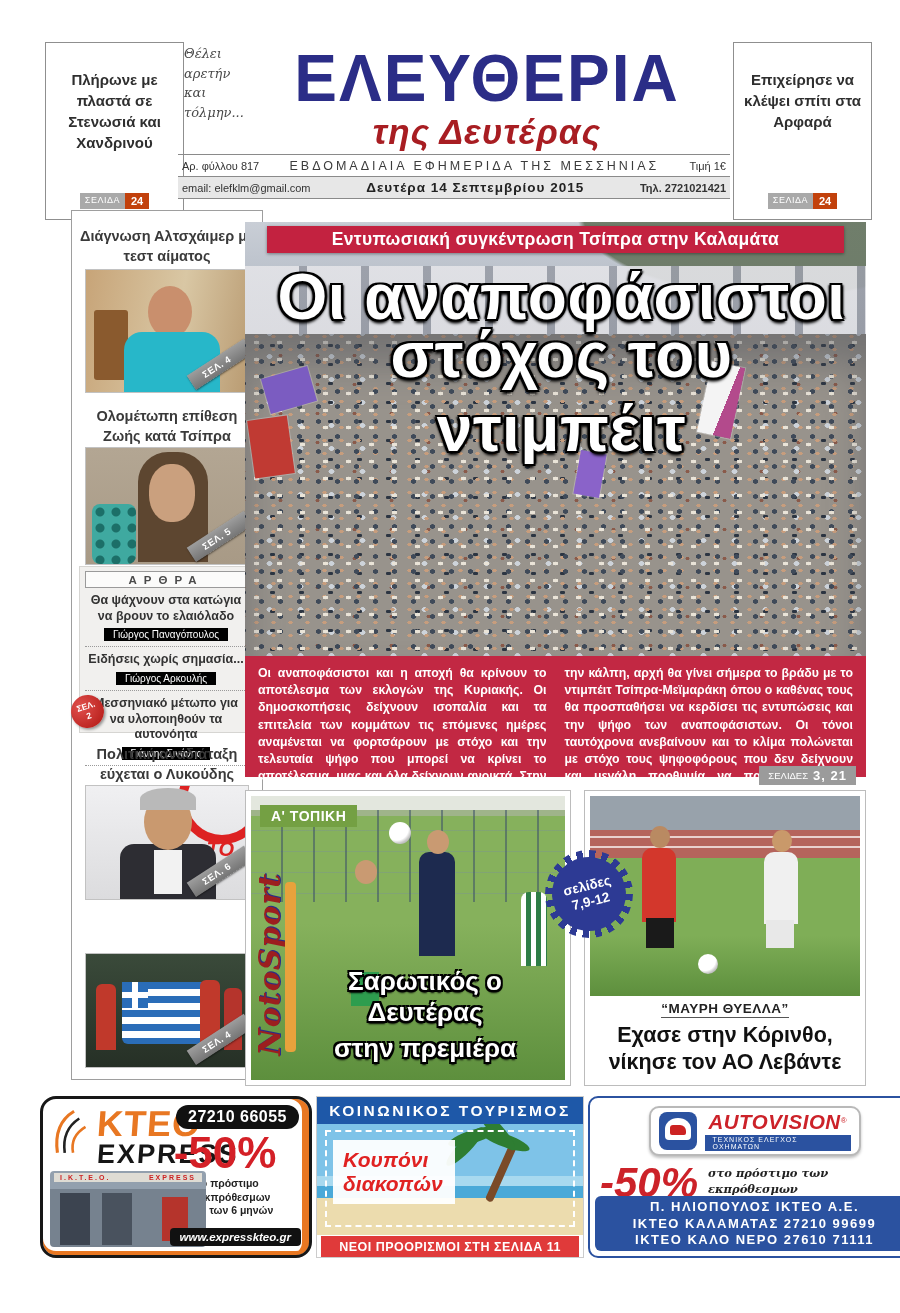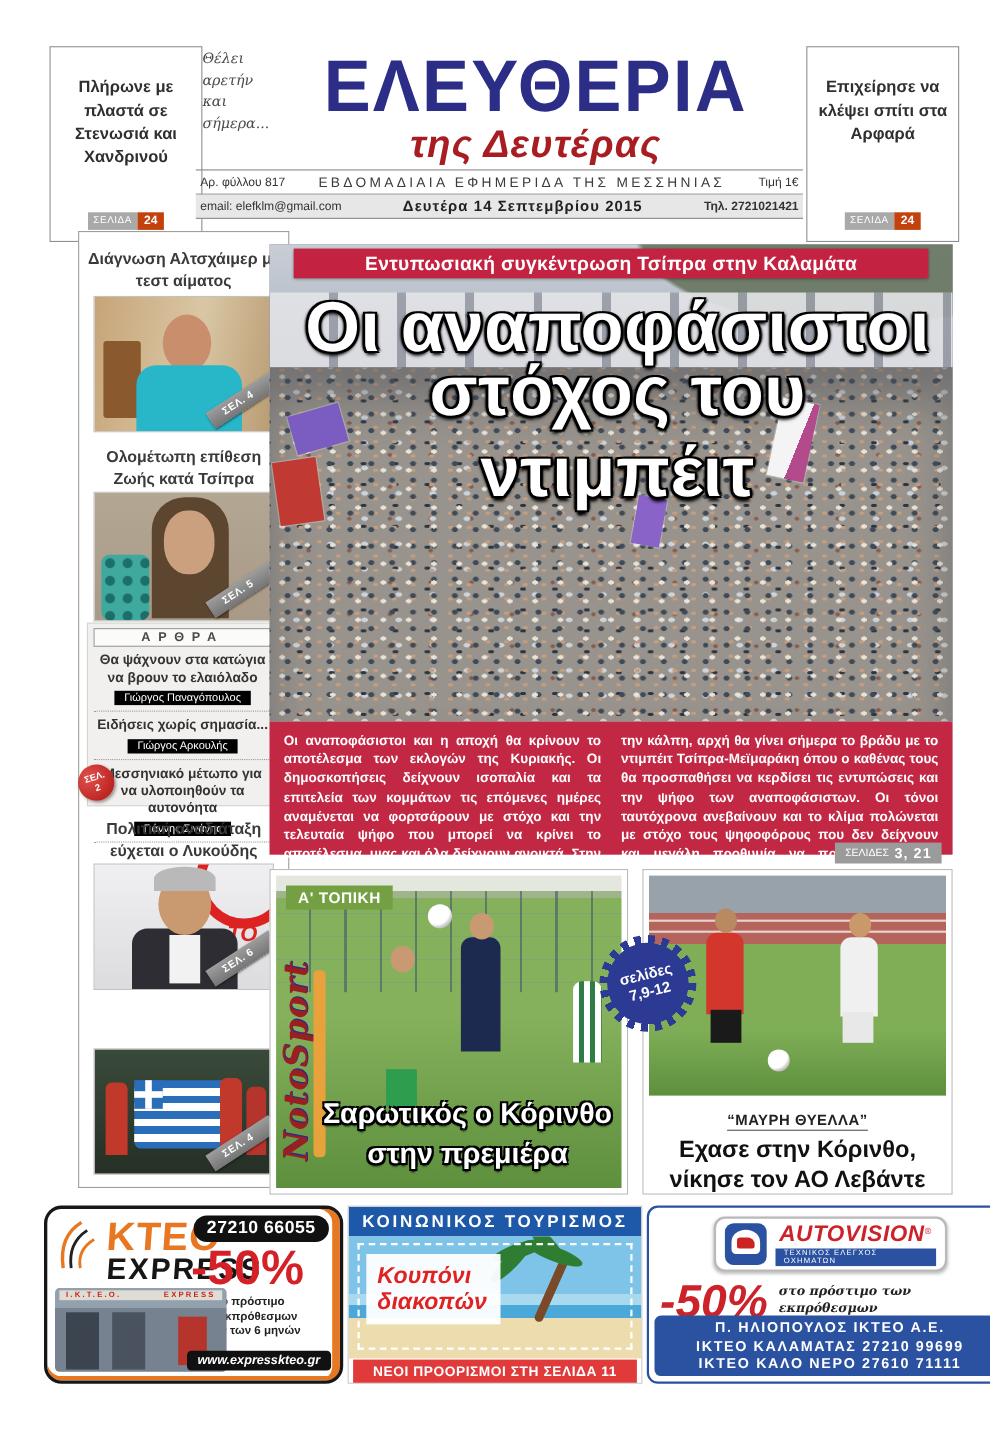--- a/index.html
+++ b/index.html
@@ -112,21 +112,21 @@
      font-family:"DejaVu Serif",serif;font-weight:bold;font-style:italic;font-size:30px;color:#9c1f1f;
      letter-spacing:1px;text-shadow:1px 1px 0 #2b2d87;}
   .notobar{position:absolute;left:34px;bottom:28px;width:11px;height:170px;background:#e8a23c;border-radius:4px;}
   .sp-h{position:absolute;left:40px;right:6px;text-align:center;font-weight:800;color:#fff;
      font-size:26px;text-shadow:-2px -2px 0 #000,2px -2px 0 #000,-2px 2px 0 #000,2px 2px 0 #000,0 3px 2px #000;}
   .ball{position:absolute;border-radius:50%;background:radial-gradient(circle at 35% 30%,#fff 0 55%,#c9c9c9 70%,#8a8a8a 100%);}
   .player{position:absolute;}
   .spr-photo{position:relative;width:100%;height:200px;overflow:hidden;
      background:linear-gradient(#98a2ab 0 34px,#b5645c 34px 62px,#7fae57 62px 70%,#5d8f3d 100%);}
   .lane{position:absolute;top:40px;left:0;right:0;height:1.5px;background:rgba(255,255,255,.7);}
-  .spr-cap{text-align:center;padding-top:14px;}
+  .spr-cap{text-align:center;padding-top:3px;}
   .spr-k{display:inline-block;font-weight:bold;font-size:13.5px;color:#222;border-bottom:1.5px solid #555;
      letter-spacing:.5px;padding-bottom:1px;}
   .spr-h{font-weight:800;font-size:21.5px;color:#111;line-height:1.25;margin-top:4px;}
   .star{left:545px;top:850px;width:88px;height:88px;border-radius:50%;z-index:5;
      background:repeating-conic-gradient(#2d3a94 0deg 9deg,rgba(0,0,0,0) 9deg 18deg);}
   .star-in{position:absolute;inset:7px;background:#2d3a94;border-radius:50%;color:#fff;
      display:flex;flex-direction:column;align-items:center;justify-content:center;
      transform:rotate(-14deg);font-weight:bold;font-size:13.5px;line-height:1.2;}
 
   
@@ -201,21 +201,21 @@
     <div class="t-text">Επιχείρησε να κλέψει σπίτι στα Αρφαρά</div>
     <div class="pagebadge">
       <span class="pb-l">ΣΕΛΙΔΑ</span>
       <span class="pb-n">24</span>
     </div>
   </div>
 
   <div class="abs slogan" style="left:184px;top:44px;width:72px;">
     <div>Θέλει</div>
     <div>αρετήν</div>
-    <div>και σήμερα...</div>
+    <div>και τόλμην...</div>
   </div>
   <div class="abs logo" style="left:256px;top:46px;width:462px;text-align:center;">ΕΛΕΥΘΕΡΙΑ</div>
   <div class="abs logosub" style="left:256px;top:112px;width:462px;text-align:center;">της Δευτέρας</div>
 
   <div class="abs infobar" style="left:178px;top:154px;">
     <div class="inforow row1">
       <span>Αρ. φύλλου 817</span>
       <span class="mid">ΕΒΔΟΜΑΔΙΑΙΑ ΕΦΗΜΕΡΙΔΑ ΤΗΣ ΜΕΣΣΗΝΙΑΣ</span>
       <span>Τιμή 1€</span>
     </div>
@@ -322,21 +322,21 @@
            border-radius:10px 10px 0 0;"></div>
       <div class="player" style="left:100px;top:176px;width:28px;height:34px;background:#2e9d4e;"></div>
       <div class="player head" style="left:104px;top:64px;width:22px;height:24px;background:#c99a72;"></div>
       <div class="player" style="left:168px;top:56px;width:36px;height:104px;background:#1d2a4f;border-radius:10px 10px 0 0;"></div>
       <div class="player head" style="left:176px;top:34px;width:22px;height:24px;background:#c99a72;"></div>
       <div class="player" style="right:18px;top:96px;width:26px;height:74px;
            background:repeating-linear-gradient(90deg,#fff 0 5px,#2e7d46 5px 10px);border-radius:8px 8px 0 0;"></div>
       <div class="leaguebadge">Α' ΤΟΠΙΚΗ</div>
       <div class="noto">NotoSport</div>
       <div class="notobar"></div>
-      <div class="sp-h" style="bottom:52px;">Σαρωτικός ο Κόρινθο</div>
+      <div class="sp-h" style="bottom:52px;">Σαρωτικός ο Δευτέρας</div>
       <div class="sp-h" style="bottom:16px;">στην πρεμιέρα</div>
     </div>
   </div>
 
   <div class="abs spbox spr">
     <div class="spr-photo">
       <div class="lane"></div>
       <div class="lane" style="top:50px;"></div>
       <div class="player" style="left:52px;top:52px;width:34px;height:74px;background:#d3372c;border-radius:10px 10px 0 0;"></div>
       <div class="player" style="left:56px;top:122px;width:28px;height:30px;background:#1a1a1a;"></div>

